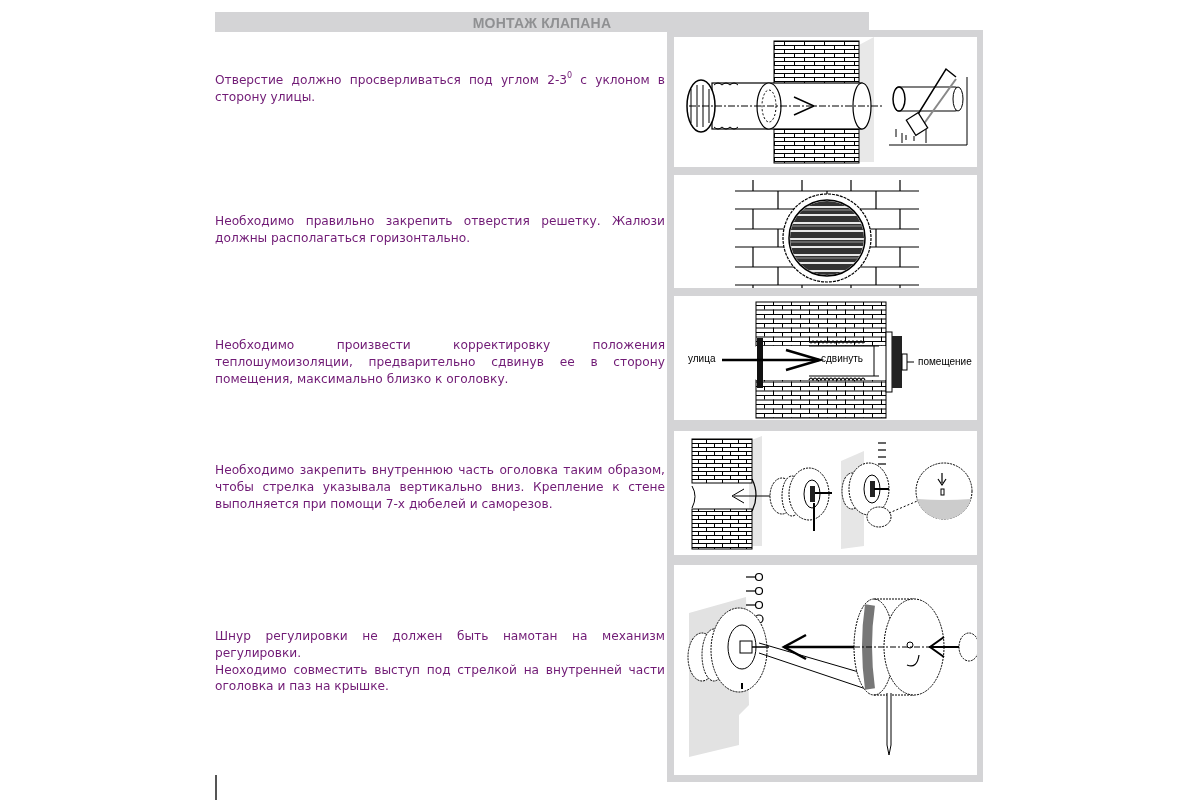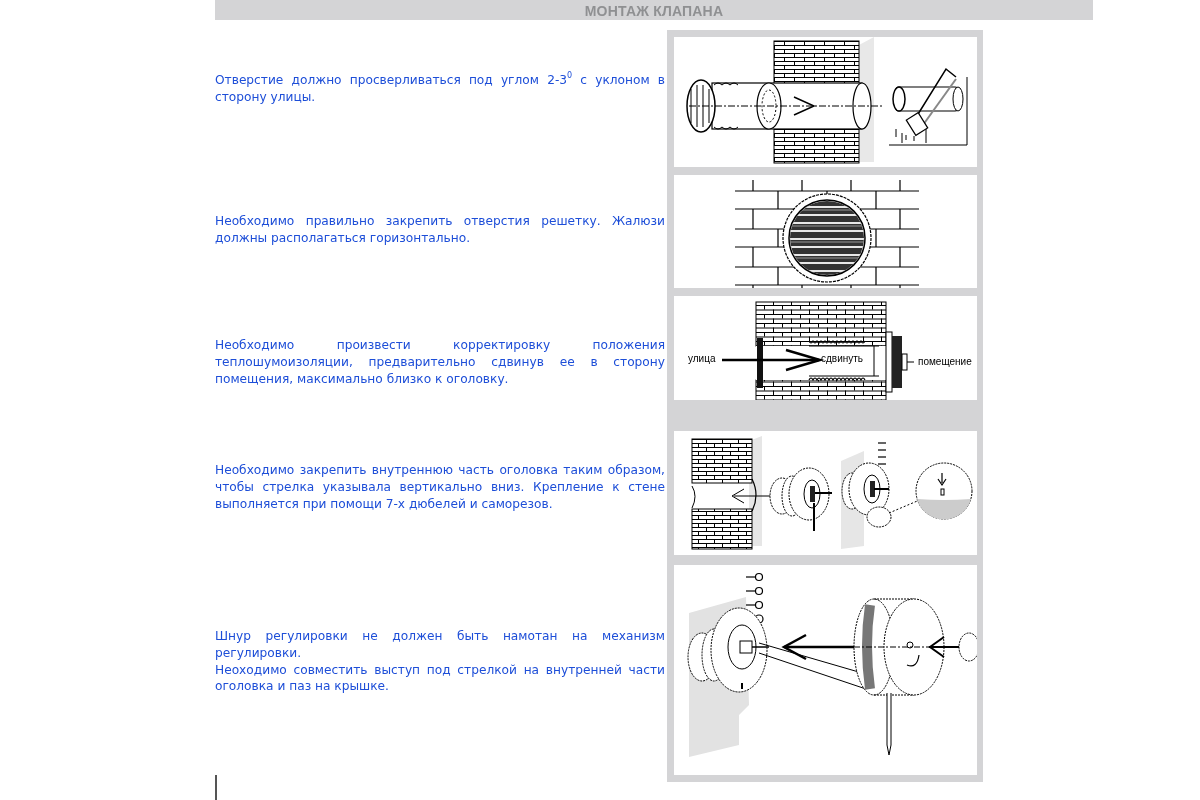--- a/index.html
+++ b/index.html
@@ -1,23 +1,23 @@
 <!DOCTYPE html>
 <html><head>
 <meta charset="utf-8">
 <style>
   html, body { margin:0; padding:0; background:#ffffff; }
   body { width:1200px; height:800px; position:relative; overflow:hidden;
          font-family:"DejaVu Sans", "Liberation Sans", sans-serif; color:#1a1a1a; }
-  .title-bar { position:absolute; left:215px; top:0; width:878px; height:20px;
+  .title-bar { position:absolute; left:215px; top:12px; width:654px; height:20px;
                background:#d4d4d6; text-align:center; }
   .title-bar span { font-family:"Liberation Sans", sans-serif; font-weight:bold;
                     font-size:14px; line-height:22px; color:#8f9092; letter-spacing:0.2px; }
   .text-block { position:absolute; left:215px; width:450px; font-size:12.2px;
-                line-height:16.8px; color:#1d4ed8; }
+                line-height:16.8px; color:#701a75; }
   .text-block p { margin:0; text-align:justify; text-align-last:left; }
   .text-block sup { font-size:8px; vertical-align:6px; line-height:0; }
   .frame { position:absolute; left:667px; top:30px; width:316px; height:752px;
            background:#d4d4d6; }
   .panel { position:absolute; left:674px; width:303px; background:#ffffff; overflow:hidden; }
   .panel svg { display:block; }
   .page-mark { position:absolute; left:215px; top:775px; width:2px; height:25px; background:#555; }
 </style>
 </head>
 <body>
@@ -127,21 +127,21 @@
       <g fill="#888" opacity="0.6">
         <rect x="110" y="34" width="90" height="2"></rect>
         <rect x="110" y="50" width="90" height="2"></rect>
         <rect x="110" y="66" width="90" height="2"></rect>
         <rect x="110" y="82" width="90" height="2"></rect>
       </g>
     </g>
   </svg>
 </div>
 
-<div class="panel" style="top:296px;height:104px;">
+<div class="panel" style="top:296px;height:124px;">
   <svg width="303" height="124" viewBox="0 0 303 124">
     <defs>
       <pattern id="brick3" width="18" height="9" patternUnits="userSpaceOnUse">
         <rect width="18" height="9" fill="#fff"></rect>
         <path d="M0 0.5H18 M0 5H18 M0.5 0V4.5 M9.5 4.5V9" stroke="#000" stroke-width="1"></path>
       </pattern>
     </defs>
     <rect x="82" y="6" width="130" height="44" fill="url(#brick3)" stroke="#000"></rect>
     <rect x="82" y="84" width="130" height="38" fill="url(#brick3)" stroke="#000"></rect>
     <rect x="82" y="50" width="130" height="34" fill="#fff"></rect>

